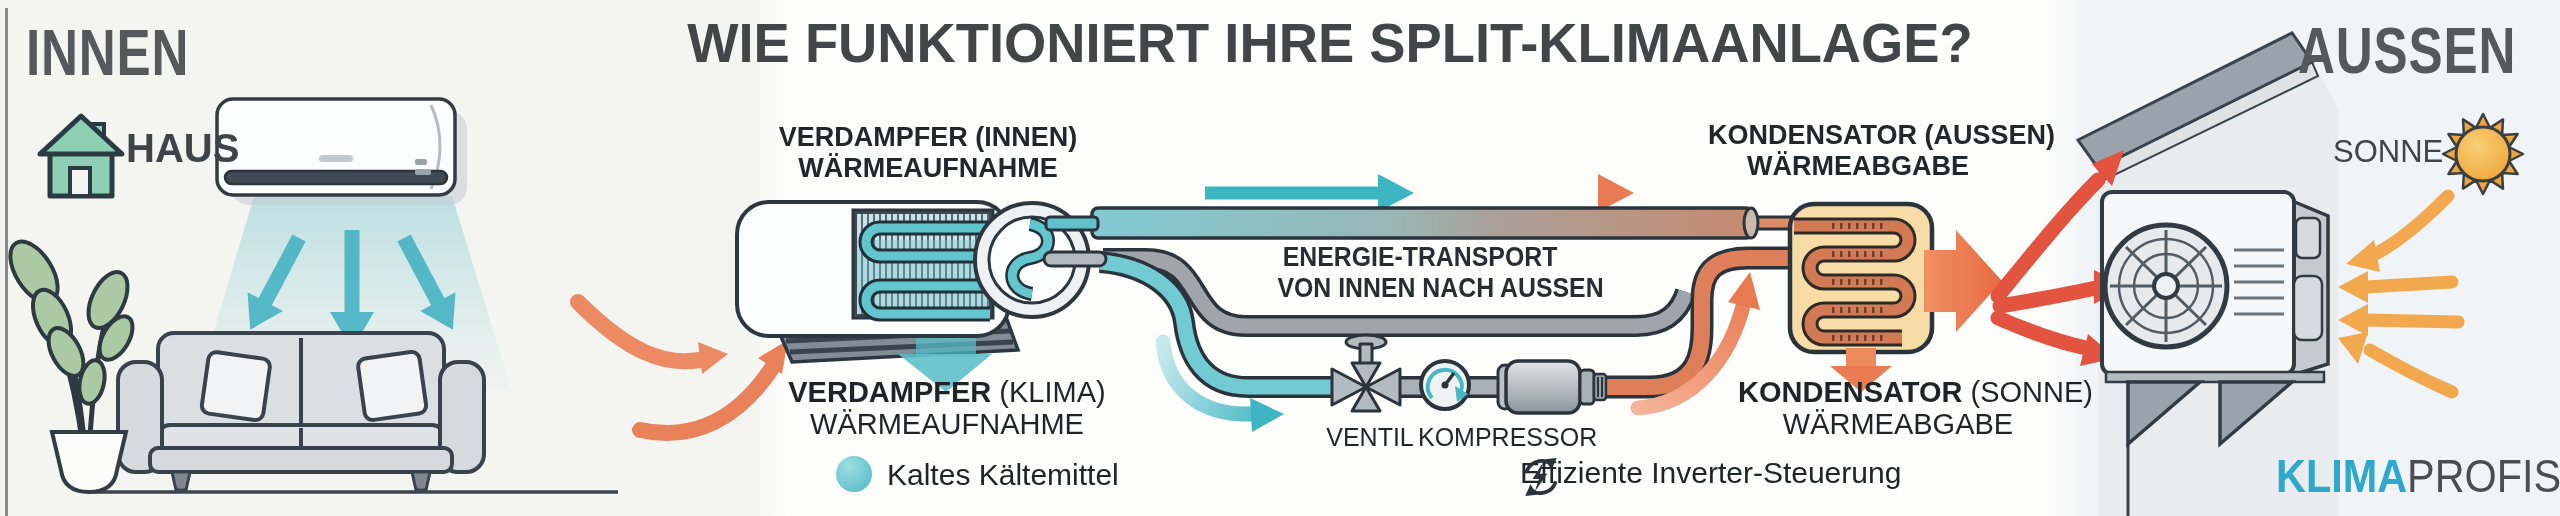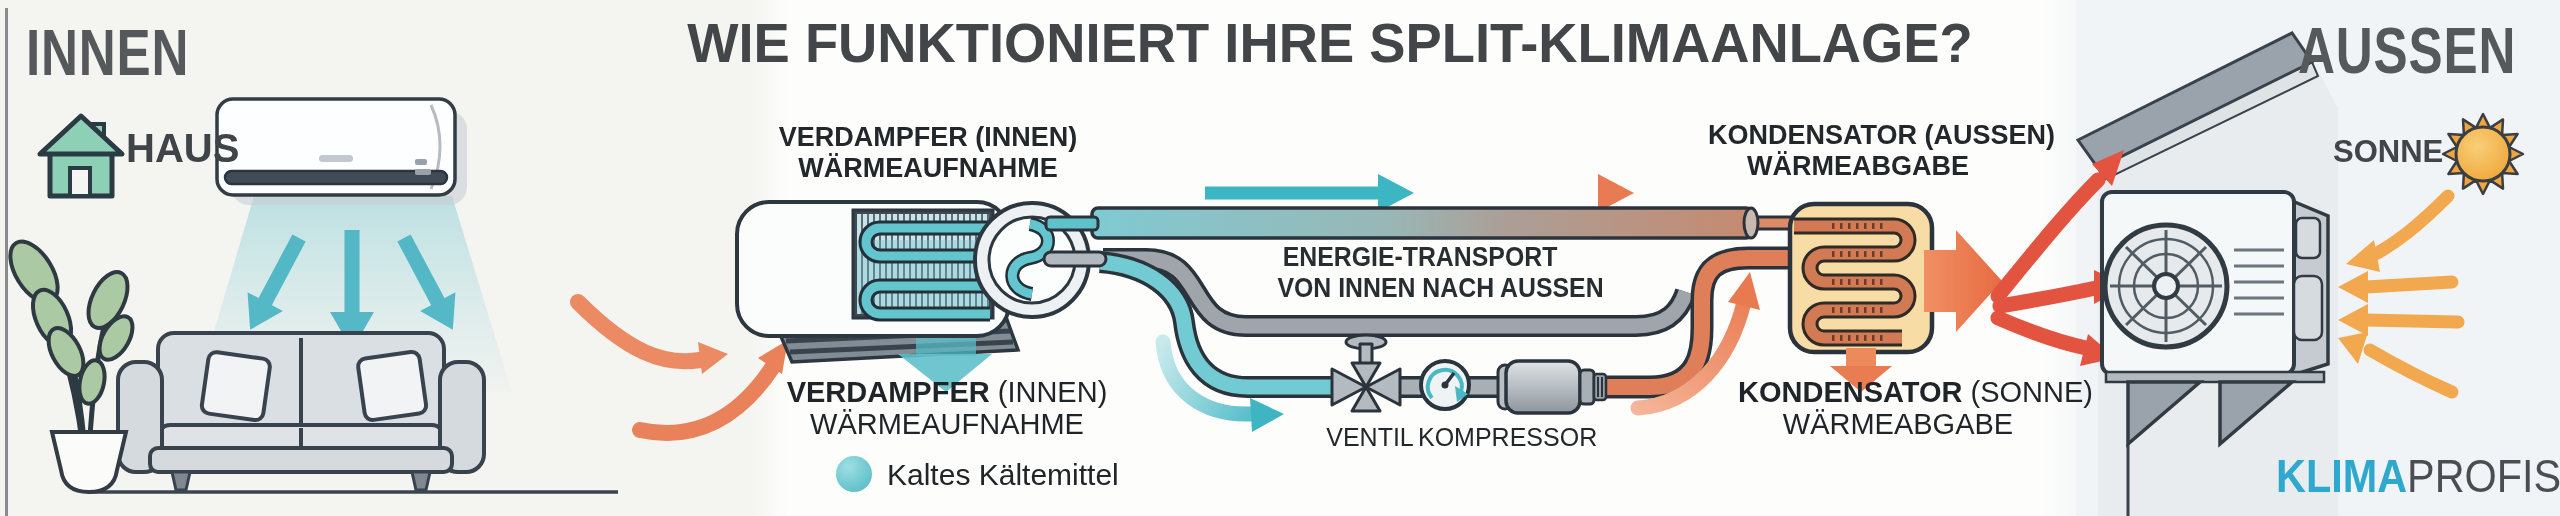--- a/index.html
+++ b/index.html
@@ -22,21 +22,21 @@
   .legend{position:absolute;top:456px;display:flex;align-items:flex-end;gap:15px;
     font-size:30px;color:#202528;}
   .dot{width:36px;height:36px;border-radius:50%;}
   .dot.cold{background:radial-gradient(circle at 35% 30%,#9edfe2,#4eb6c3);}
   .dot.warm{background:radial-gradient(circle at 35% 30%,#f7ab83,#e76d49);}
   #brand{left:2276px;top:449px;font-size:46px;letter-spacing:0px;
     transform:scaleX(.9);transform-origin:left top;}
   #brand .b1{font-weight:700;}
   #brand .b2{font-weight:400;}
   #haus{left:126px;top:126px;font-weight:700;font-size:40px;color:#3f4448;}
-  #sonne{left:2333px;top:134px;font-weight:700;font-size:31px;color:#41464a;text-align:center;}
+  #sonne{left:2333px;top:134px;font-weight:400;font-size:31px;color:#41464a;text-align:center;}
 </style>
 </head>
 <body>
 
 <div id="stage">
 
 <svg width="2560" height="516" viewBox="0 0 2560 516">
   <defs>
     <linearGradient id="g-cone" x1="0" y1="0" x2="0" y2="1">
       <stop offset="0" stop-color="#84cbd2" stop-opacity=".5"></stop>
@@ -326,21 +326,21 @@
 <div class="t" id="sonne">SONNE</div>
 
 <div class="t ctr" id="title">WIE FUNKTIONIERT IHRE SPLIT-KLIMAANLAGE?</div>
 
 <div class="t ctr complbl" style="left:778px;top:122px;width:300px;">
   <div>VERDAMPFER (INNEN)</div>
   <div>WÄRMEAUFNAHME</div>
 </div>
 
 <div class="t ctr botlbl" style="left:782px;top:376px;width:330px;">
-  <div><b>VERDAMPFER</b> <span>(INNEN)</span></div>
+  <div><b>VERDAMPFER</b> <span>(KLIMA)</span></div>
   <div>WÄRMEAUFNAHME</div>
 </div>
 
 <div class="t ctr" id="transport">
   <div>ENERGIE-TRANSPORT</div>
   <div>VON INNEN NACH AUSSEN</div>
 </div>
 
 <div class="t ctr small" style="left:1306px;top:408px;width:128px;">VENTIL</div>
 <div class="t ctr small" style="left:1418px;top:408px;width:150px;text-align:right;">KOMPRESSOR</div>
@@ -352,18 +352,28 @@
 
 <div class="t ctr botlbl" style="left:1738px;top:376px;width:320px;">
   <div><b>KONDENSATOR</b> <span>(SONNE)</span></div>
   <div>WÄRMEABGABE</div>
 </div>
 
 <div class="legend" style="left:836px;">
   <span class="dot cold"></span>
   <span>Kaltes Kältemittel</span>
 </div>
+<div class="legend" style="left:1520px;">
+  <svg width="42" height="42" viewBox="0 0 40 40">
+    <path d="M6,16 A15,15 0 0 1 30,8" fill="none" stroke="#2c3237" stroke-width="3.5"></path>
+    <polygon points="24,3 35,2 30,13" fill="#2c3237"></polygon>
+    <path d="M34,24 A15,15 0 0 1 10,32" fill="none" stroke="#2c3237" stroke-width="3.5"></path>
+    <polygon points="16,37 5,38 10,27" fill="#2c3237"></polygon>
+    <polygon points="22,6 12,22 18,22 14,34 26,17 19,17" fill="#2c3237"></polygon>
+  </svg>
+  <span>Effiziente Inverter-Steuerung</span>
+</div>
 
 <div class="t" id="brand">
   <span class="b1" style="color:#2fa8cd;">KLIMA</span><span class="b2" style="color:#4a4e53;">PROFIS</span>
 </div>
 
 </div>
 
 </body></html>

